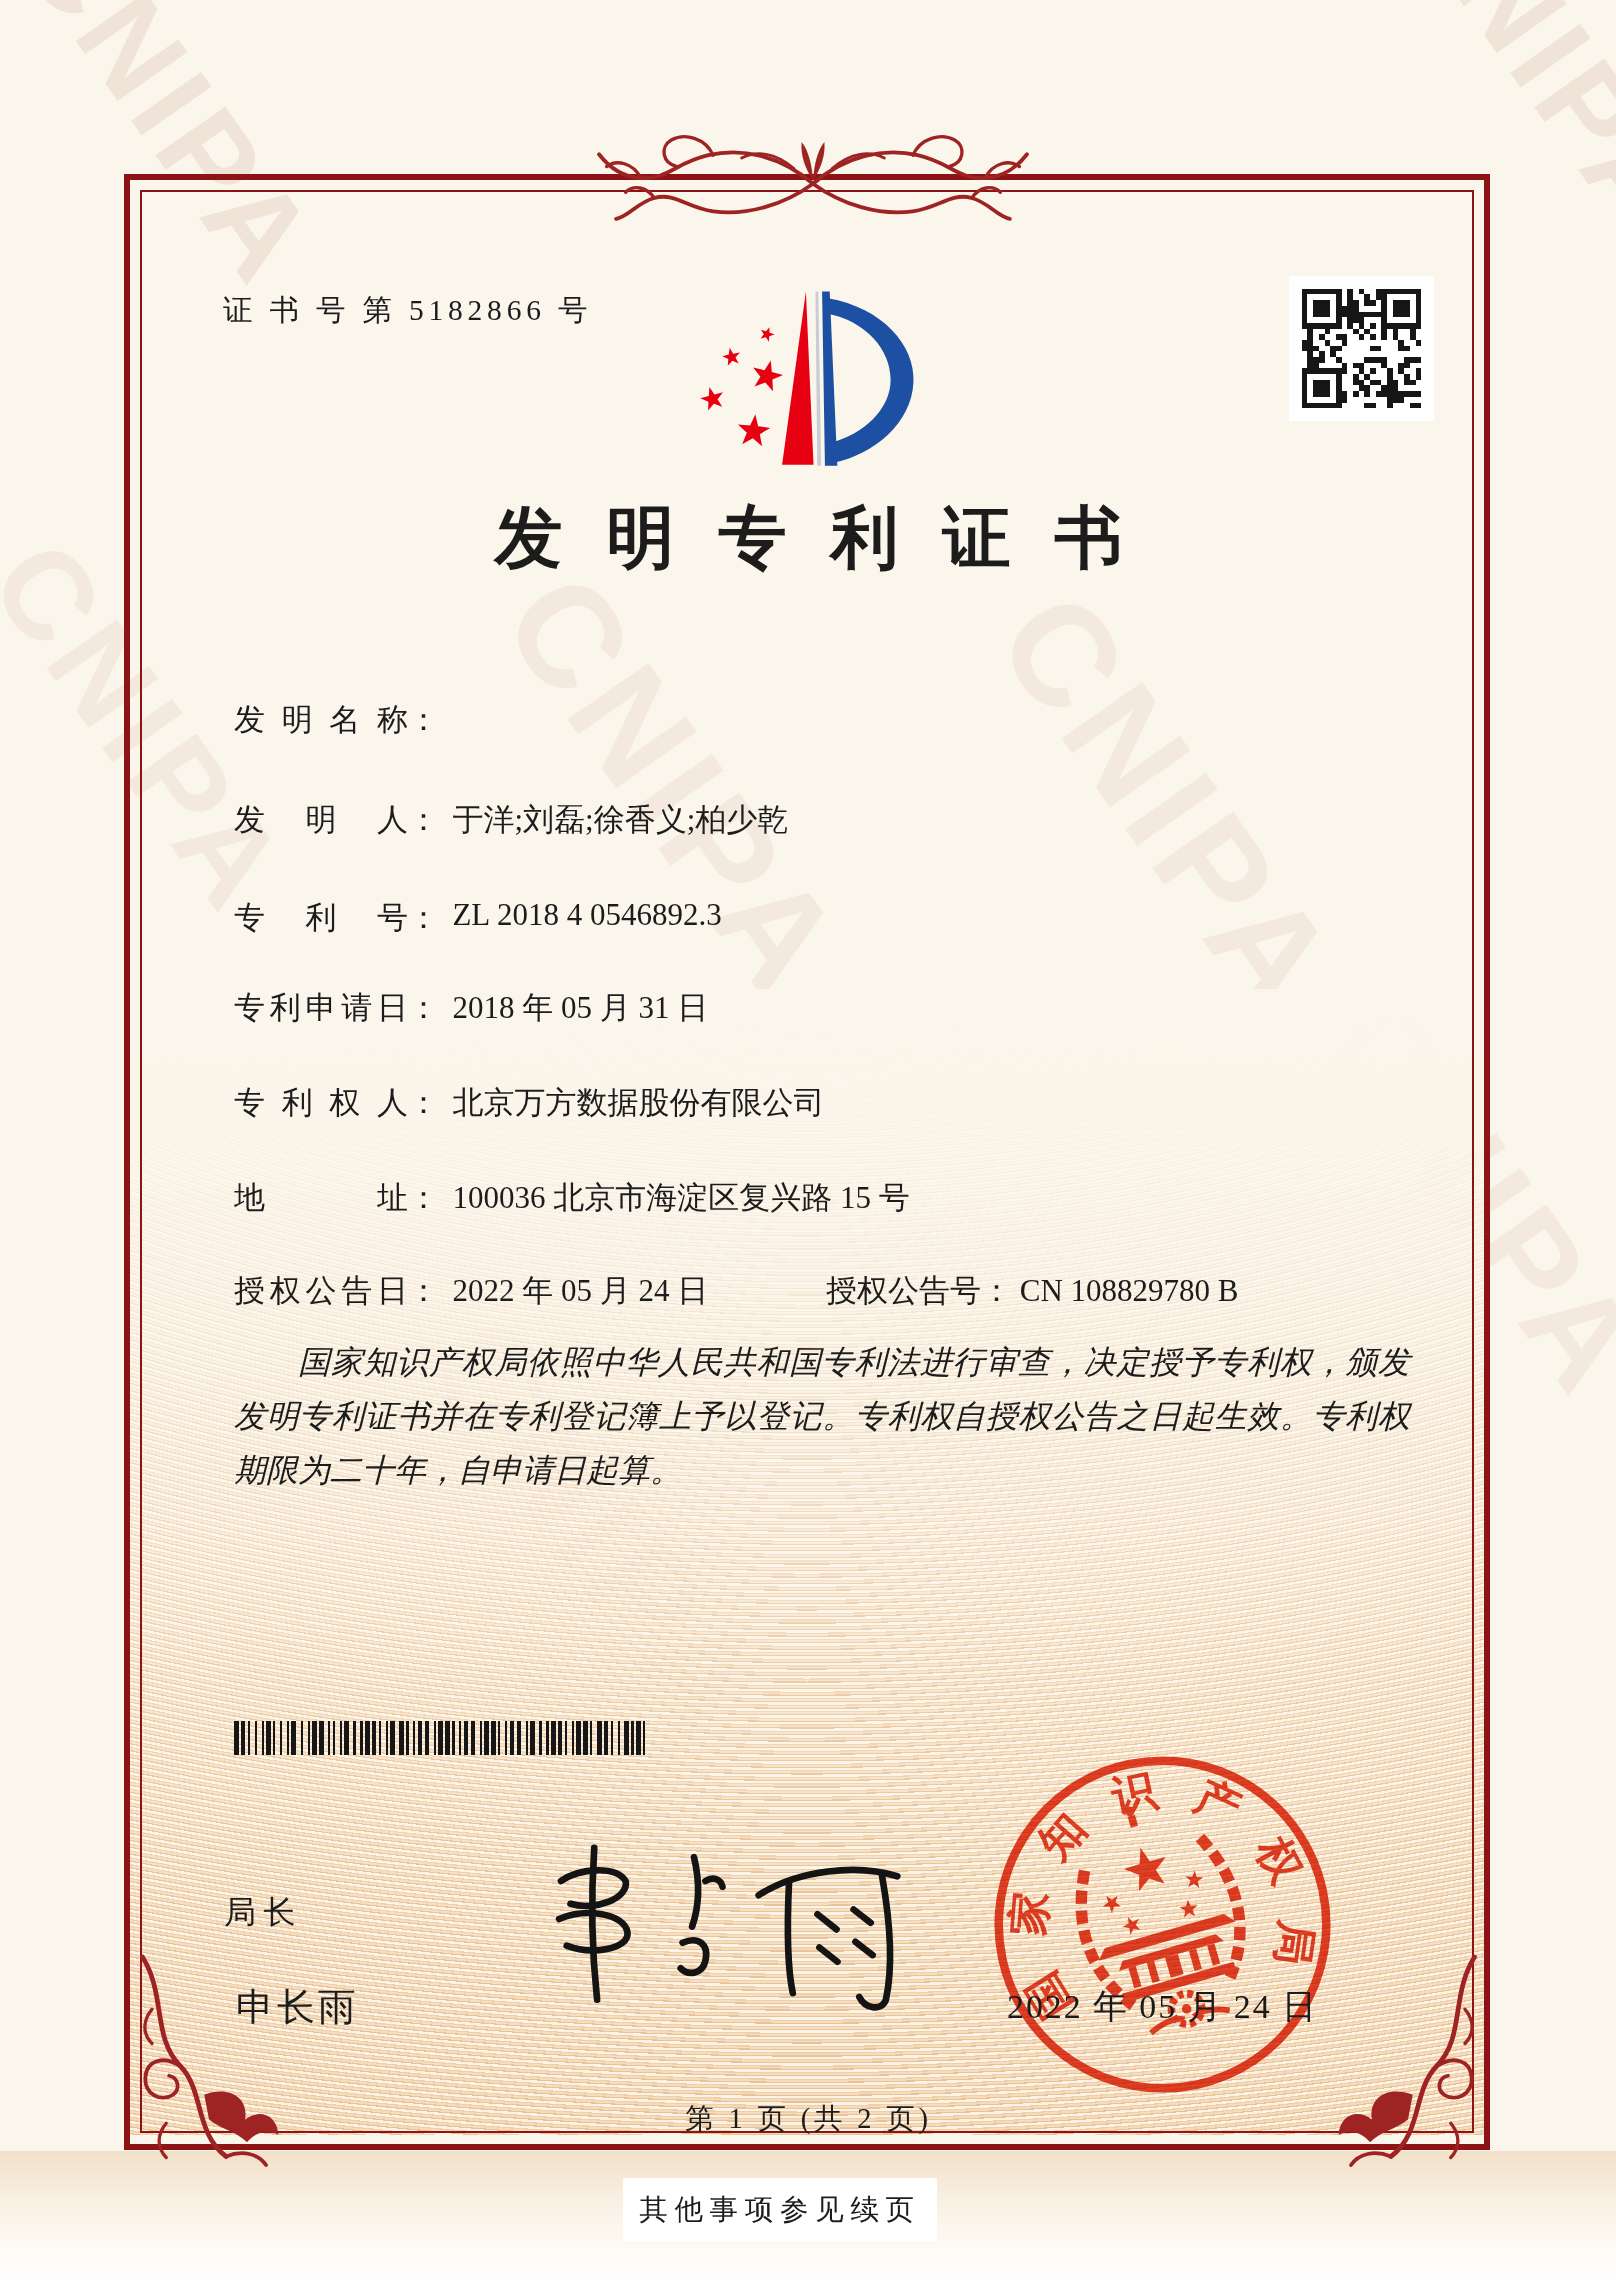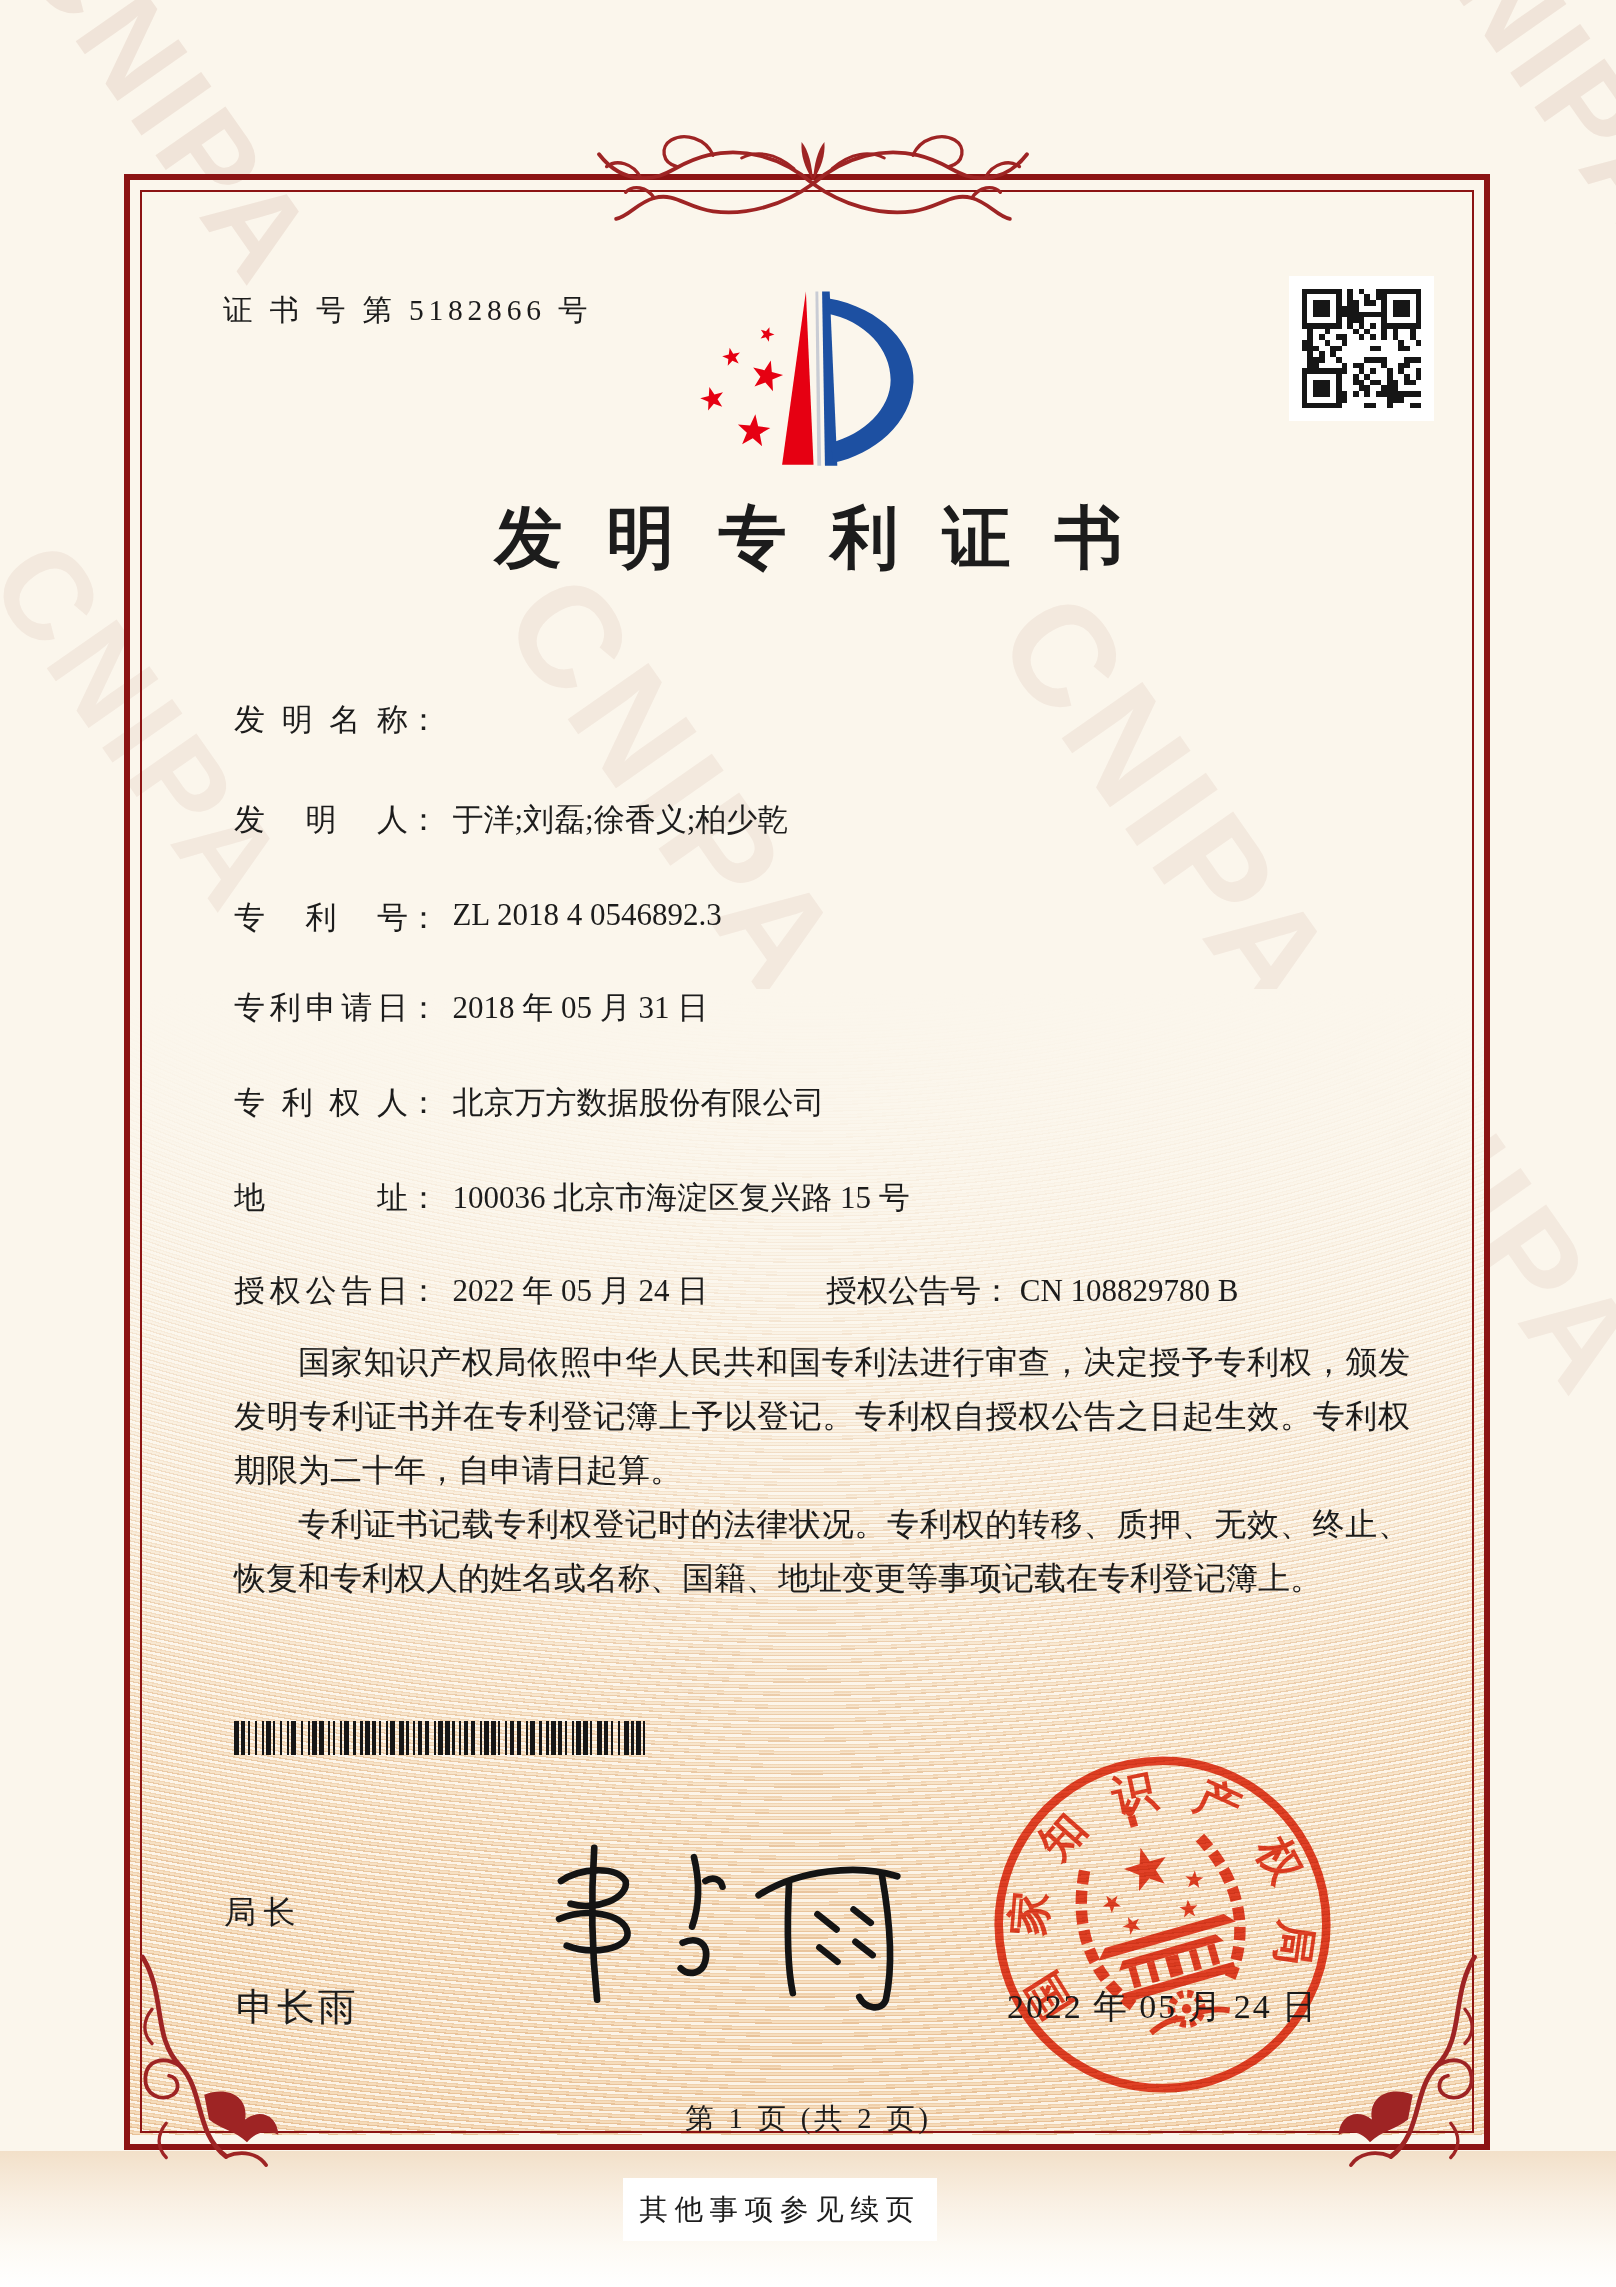--- a/index.html
+++ b/index.html
@@ -65,21 +65,21 @@
   .jlabel{display:inline-flex;width:205px;vertical-align:top;}
   .jlabel .jinner{flex:1;display:inline-flex;justify-content:space-between;}
   .fvalue{margin-left:5.7px;}
   .r1{top:699px;} .r2{top:799px;} .r3{top:897px;} .r4{top:987px;}
   .r5{top:1082px;} .r6{top:1177px;}
   .grant-row{position:absolute;left:234px;top:1270px;font-size:31px;white-space:nowrap;}
   .grant-pair2{position:absolute;left:592px;top:0;}
   
   .paras{position:absolute;left:234px;top:1335px;width:1176px;font-size:32px;line-height:54px;
     text-align:justify;}
-  .paras p{margin:0;text-indent:2em;}
+  .paras p{margin:0;text-indent:2em;font-style:italic;}
   
   .barcode{position:absolute;left:234px;top:1721px;width:417px;height:34px;display:flex;align-items:stretch;}
   .barcode .bar{background:#161616;height:100%;}
   .barcode .sp{background:transparent;height:100%;}
   
   .director-title{position:absolute;left:224px;top:1891px;font-size:32px;letter-spacing:7.6px;
     font-family:"Liberation Sans","DejaVu Sans",sans-serif;font-weight:500;}
   .director-name{position:absolute;left:236px;top:1982px;font-size:38px;letter-spacing:2.9px;
     font-family:"Liberation Sans","DejaVu Sans",sans-serif;font-weight:500;}
   .signature{position:absolute;left:504px;top:1824px;width:418px;height:209px;}
@@ -702,21 +702,20 @@
       <span class="fvalue">2022 年 05 月 24 日</span>
     </span>
     <span class="grant-pair2">
       <span>授权公告号：</span>
       <span>CN 108829780 B</span>
     </span>
   </div>
 
   <div class="paras">
     <p>国家知识产权局依照中华人民共和国专利法进行审查，决定授予专利权，颁发发明专利证书并在专利登记簿上予以登记。专利权自授权公告之日起生效。专利权期限为二十年，自申请日起算。</p>
-    <p>专利证书记载专利权登记时的法律状况。专利权的转移、质押、无效、终止、恢复和专利权人的姓名或名称、国籍、地址变更等事项记载在专利登记簿上。</p>
   </div>
 
   <div class="barcode" id="barcode">
       <div class="bar" style="width: 4.6px;"></div>
       <div class="sp" style="width: 2.3px;"></div>
       <div class="bar" style="width: 4.6px;"></div>
       <div class="sp" style="width: 2.3px;"></div>
       <div class="bar" style="width: 2.3px;"></div>
       <div class="sp" style="width: 4.6px;"></div>
       <div class="bar" style="width: 2.3px;"></div>

